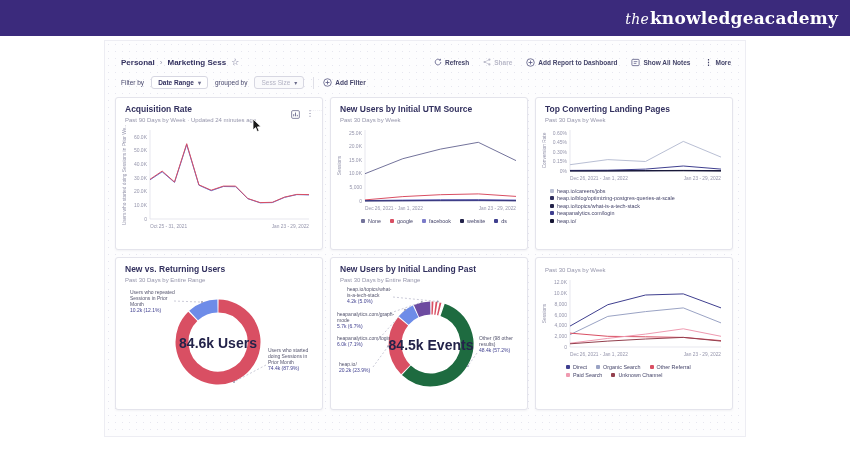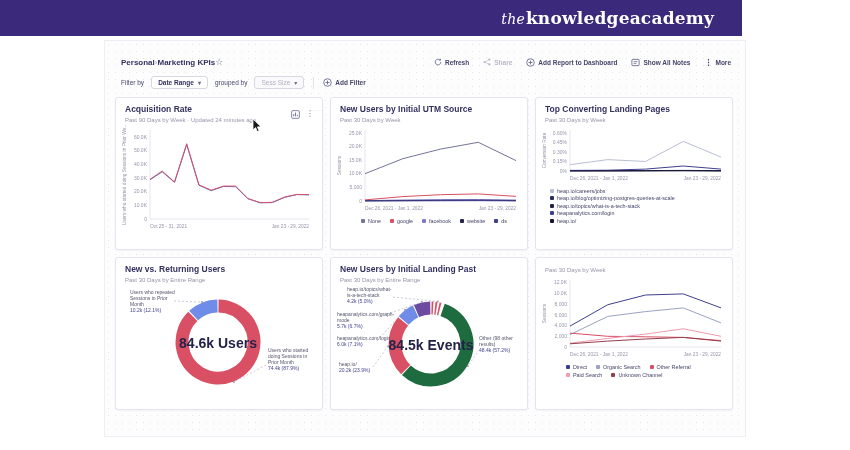--- a/index.html
+++ b/index.html
@@ -3,33 +3,33 @@
 <meta charset="utf-8">
 <style>
   * { box-sizing: border-box; }
   html,body { margin:0; padding:0; }
   body {
     width:850px; height:450px; position:relative; overflow:hidden;
     background:#ffffff; font-family:"Liberation Sans", sans-serif;
     -webkit-font-smoothing:antialiased;
   }
   
-  .topbar { position:absolute; left:0; top:0; width:742px; height:36px;
-    background:#3b2a7c; display:flex; align-items:center; justify-content:flex-end; padding-right:28px; }
+  .topbar { position:absolute; left:0; top:0; width:850px; height:36px;
+    background:#3b2a7c; display:flex; align-items:center; justify-content:flex-end; padding-right:12px; }
   .logo { color:#ffffff; font-family:"DejaVu Serif", serif; font-size:17px; letter-spacing:.2px; }
   .logo .the { font-style:italic; font-weight:400; font-size:14px; margin-right:1px; }
   .logo .main { font-weight:700; }
   
   .dashboard { position:absolute; left:104px; top:40px; width:642px; height:397px;
     background-color:#fdfdfe;
     background-image:radial-gradient(circle, #e6e6ef 0.7px, transparent 0.9px);
     background-size:7px 7px;
     border:1px solid #ededf3; }
   .dash-header { display:flex; justify-content:space-between; align-items:center; padding:16px 14px 0 16px; }
-  .breadcrumb { display:flex; align-items:center; font-size:8px; font-weight:700; color:#33315f; }
+  .breadcrumb { display:flex; align-items:center; gap:5px; font-size:8px; font-weight:700; color:#33315f; }
   .breadcrumb .sep { color:#9a9ab2; font-weight:400; font-size:8px; }
   .breadcrumb .star { color:#6a6a8d; font-weight:400; font-size:9px; cursor:pointer; }
   .toolbar { display:flex; align-items:center; gap:14px; }
   .tb-item { display:flex; align-items:center; gap:3px; font-size:6.5px; color:#45456a; font-weight:700; cursor:pointer; }
   .tb-item svg { display:block; }
   .tb-item.disabled { color:#b8b8c8; }
   .tb-item .kebab { font-size:8px; color:#45456a; }
   
   .filter-row { display:flex; align-items:center; gap:7px; padding:9px 14px 0 16px; }
   .f-label { font-size:6.5px; color:#45456a; }
@@ -69,21 +69,21 @@
   <div class="logo">
     <span class="the">the</span><span class="main">knowledgeacademy</span>
   </div>
 </div>
 
 <div class="dashboard">
   <div class="dash-header">
     <div class="breadcrumb">
       <span>Personal</span>
       <span class="sep">›</span>
-      <span>Marketing KPIs</span>
+      <span>Marketing Sess</span>
       <span class="star">☆</span>
     </div>
     <div class="toolbar">
       <div class="tb-item">
         <span>
             <svg width="8" height="8" viewBox="0 0 10 10">
               <path d="M8.5 5a3.5 3.5 0 1 1-1.1-2.5" fill="none" stroke="#5b5b85" stroke-width="1"></path>
               <path d="M8.6 0.6 L8.6 3.2 L6 3.2 Z" fill="#5b5b85"></path>
             </svg>
           </span>

